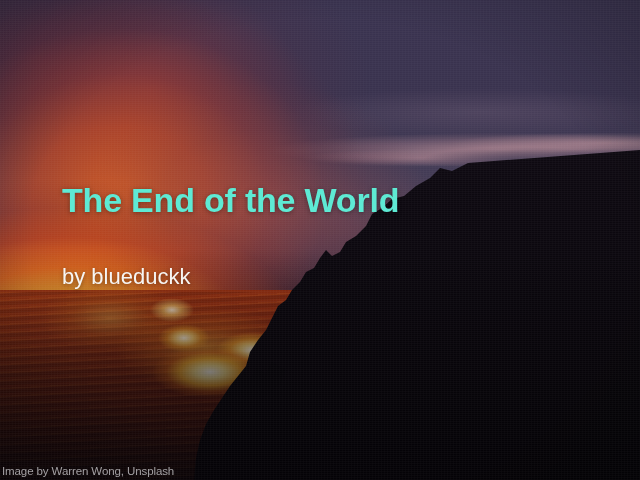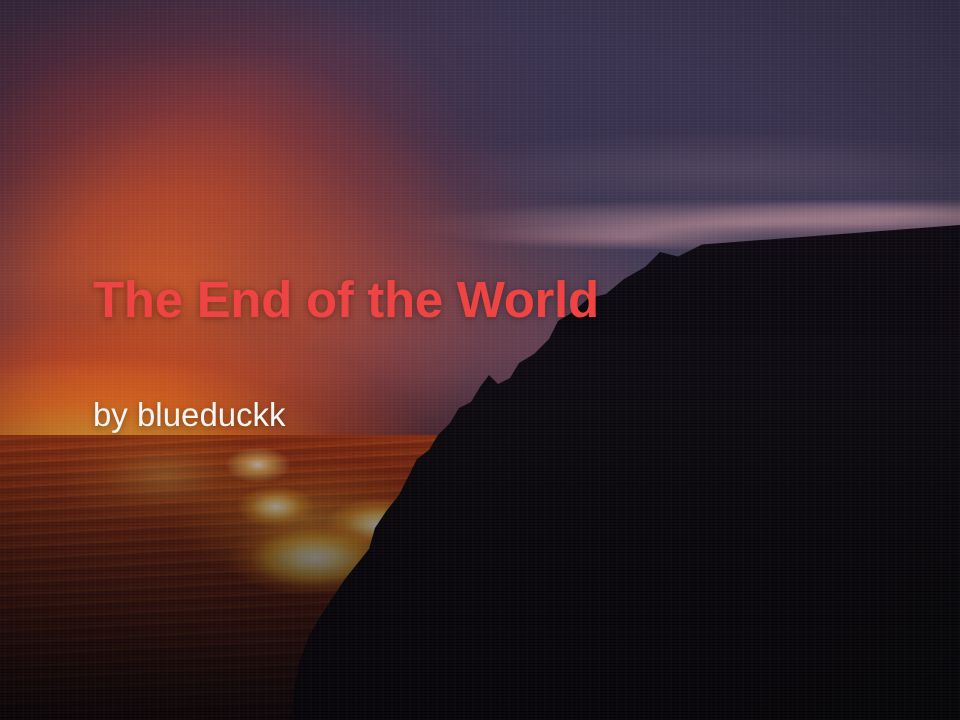--- a/index.html
+++ b/index.html
@@ -224,21 +224,21 @@
 
   
   .slide-title {
     position: absolute;
     left: 62px;
     top: 181px;
     margin: 0;
     font-size: 34px;
     font-weight: bold;
     letter-spacing: -0.2px;
-    color: #ef4444;
+    color: #5eead4;
     text-shadow: 0 1px 5px rgba(0,0,0,0.35);
     white-space: nowrap;
   }
   .slide-subtitle {
     position: absolute;
     left: 62px;
     top: 264px;
     margin: 0;
     font-size: 22px;
     font-weight: normal;
@@ -275,14 +275,15 @@
   <div class="cliff"></div>
   <div class="rock-spur"></div>
   <div class="layer foreground-dark"></div>
   <div class="layer vignette"></div>
   <div class="layer grain"></div>
 
   <h1 class="slide-title">The End of the World</h1>
 
   <p class="slide-subtitle">by blueduckk</p>
 
+  <p class="attribution">Image by Warren Wong, Unsplash</p>
 
 </div>
 
 </body></html>

